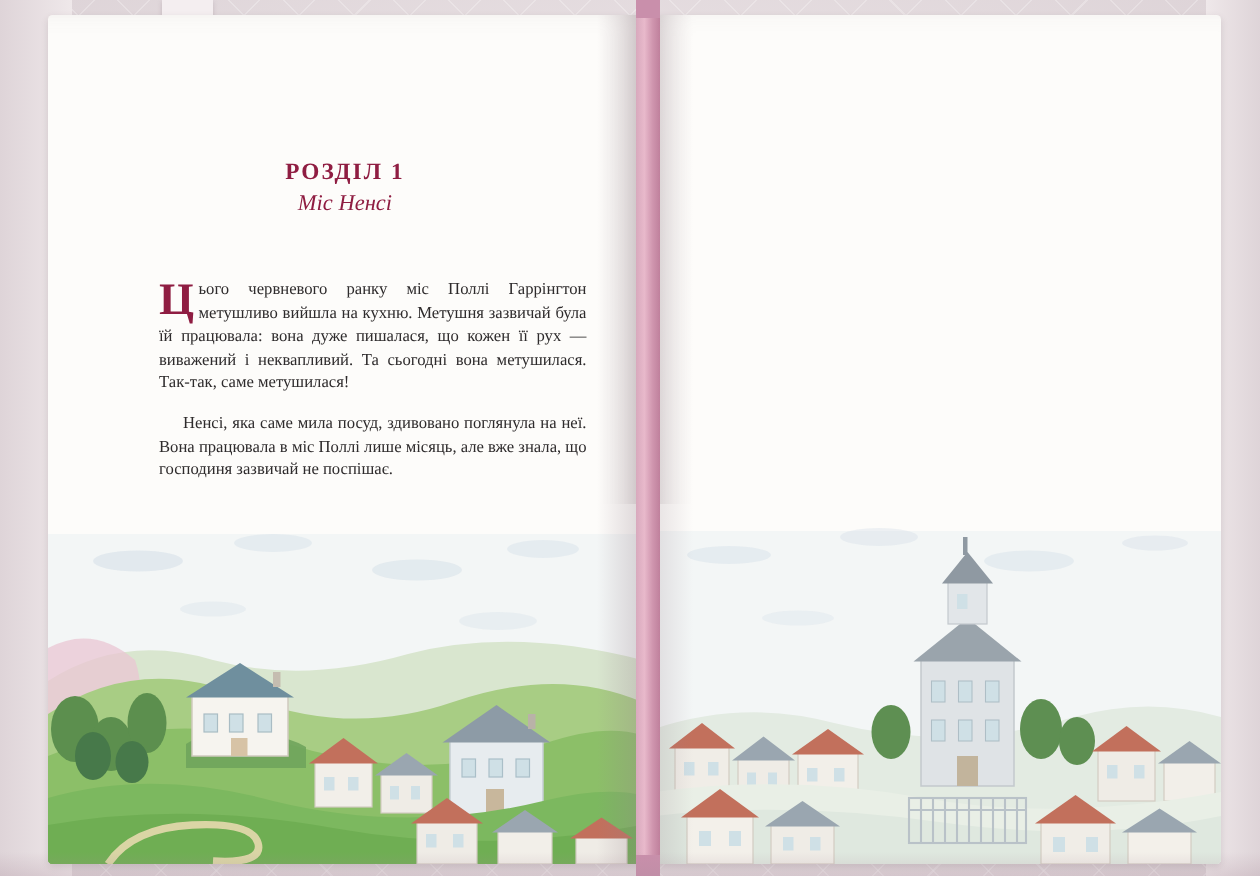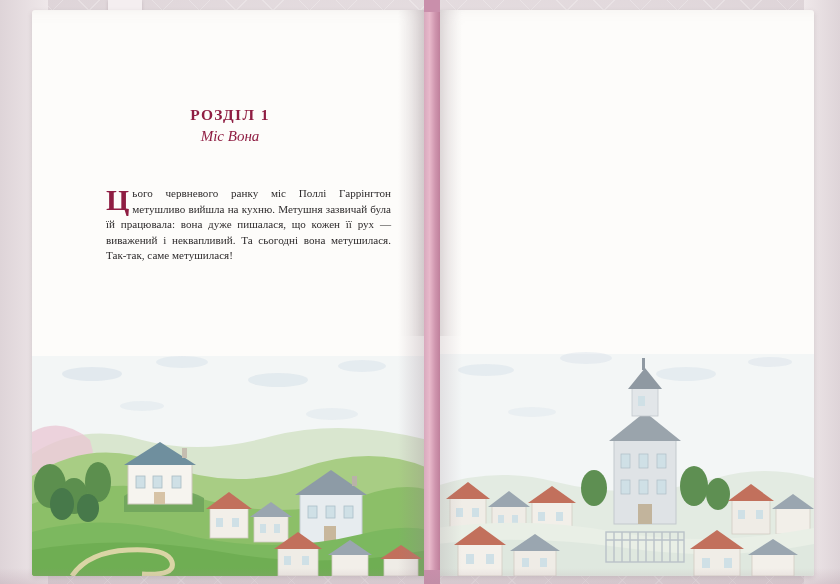--- a/index.html
+++ b/index.html
@@ -194,27 +194,28 @@
   <div class="bookmark"></div>
   <svg class="house-icon" viewBox="0 0 44 44">
     <path d="M22 6 L40 22 L36 22 L36 40 L8 40 L8 22 L4 22 Z" fill="none" stroke="#ded5d8" stroke-width="2.4" stroke-linejoin="round"></path>
     <rect x="18" y="28" width="8" height="12" fill="none" stroke="#ded5d8" stroke-width="2.2"></rect>
   </svg>
 
   <div class="page-left">
 
     <div class="chapter-head">
       <div class="chapter-num">РОЗДІЛ 1</div>
-      <div class="chapter-title">Міс Вона</div>
+      <div class="chapter-title">Міс Ненсі</div>
     </div>
 
     <div class="col-left">
       <p>
         <span class="dropcap">Ц</span><span>ього червневого ранку міс Поллі Гаррінгтон метушливо вийшла на кухню. Метушня зазвичай була їй працювала: вона дуже пишалася, що кожен її рух — виважений і неквапливий. Та сьогодні вона метушилася. Так-так, саме метушилася!</span>
       </p>
+      <p class="indent">Ненсі, яка саме мила посуд, здивовано поглянула на неї. Вона працювала в міс Поллі лише місяць, але вже знала, що господиня зазвичай не поспішає.</p>
     </div>
 
     
     <svg class="illus" viewBox="0 0 396 240" preserveAspectRatio="none">
 
       <rect x="0" y="0" width="396" height="240" fill="#fdfcfa"></rect>
       <rect x="0" y="20" width="396" height="220" fill="#f3f6f6"></rect>
 
       <ellipse cx="60" cy="38" rx="30" ry="7" fill="#d4dfe8" opacity=".55"></ellipse>
       <ellipse cx="150" cy="26" rx="26" ry="6" fill="#d4dfe8" opacity=".45"></ellipse>

